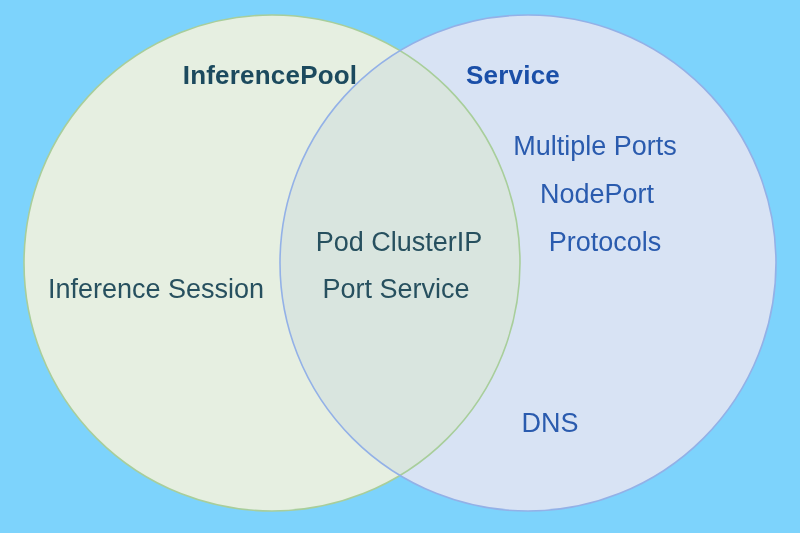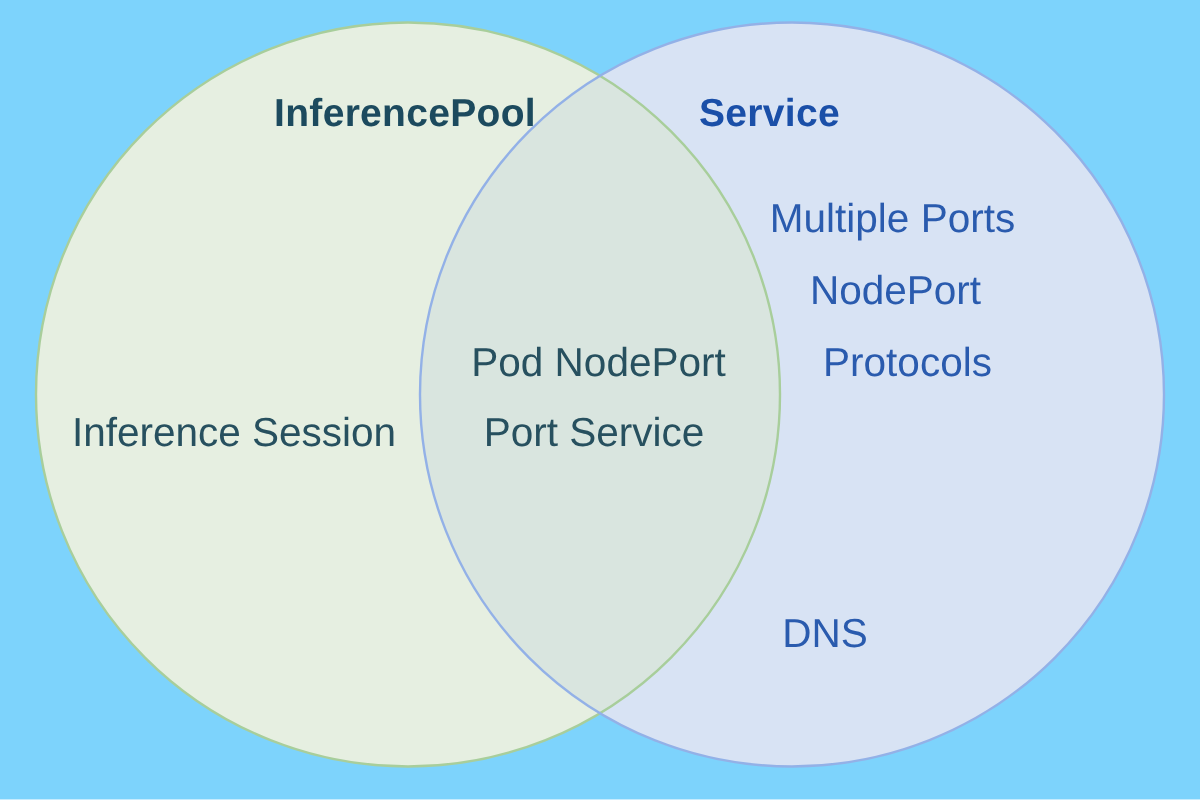--- a/index.html
+++ b/index.html
@@ -81,21 +81,21 @@
     <circle cx="272" cy="263" r="248" fill="none" stroke-width="1.6" stroke="#a8ce9b"></circle>
     <circle cx="528" cy="263" r="248" fill="none" stroke-width="1.6" stroke="#93b1e7"></circle>
   </svg>
 
   <div class="label title teal pos-title-left">InferencePool</div>
 
   <div class="label title blueTitle pos-title-right">Service</div>
 
   <div class="label item tealItem pos-left-1">Inference Session</div>
 
-  <div class="label item tealItem pos-mid-0">Pod NodePort</div>
+  <div class="label item tealItem pos-mid-0">Pod ClusterIP</div>
   <div class="label item tealItem pos-mid-1">Port Service</div>
 
   <div class="label item blueItem pos-right-0">Multiple Ports</div>
   <div class="label item blueItem pos-right-1">NodePort</div>
   <div class="label item blueItem pos-right-2">Protocols</div>
   <div class="label item blueItem pos-right-6">DNS</div>
 
 </div>
 
 </body></html>

